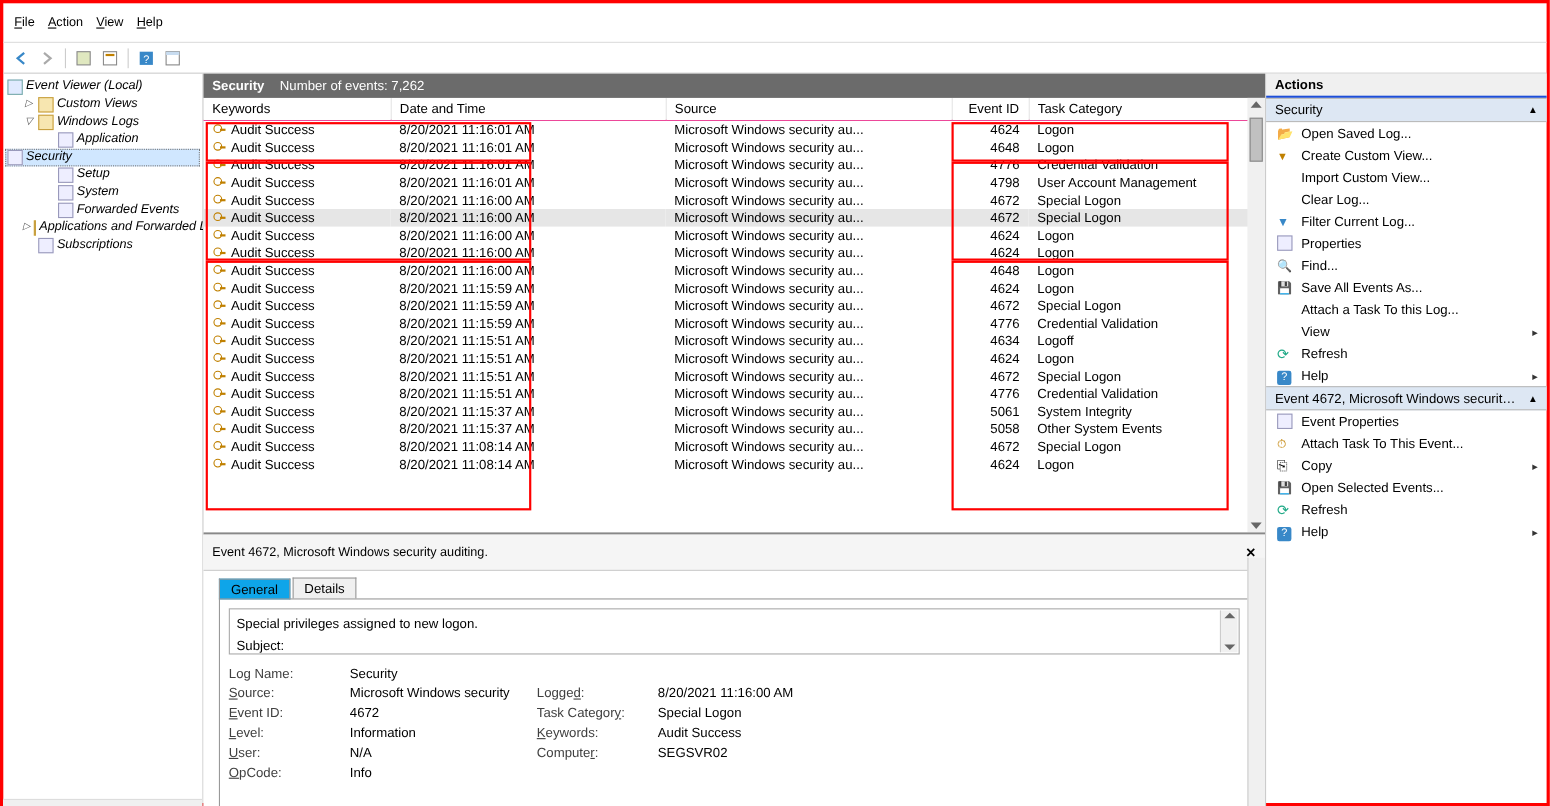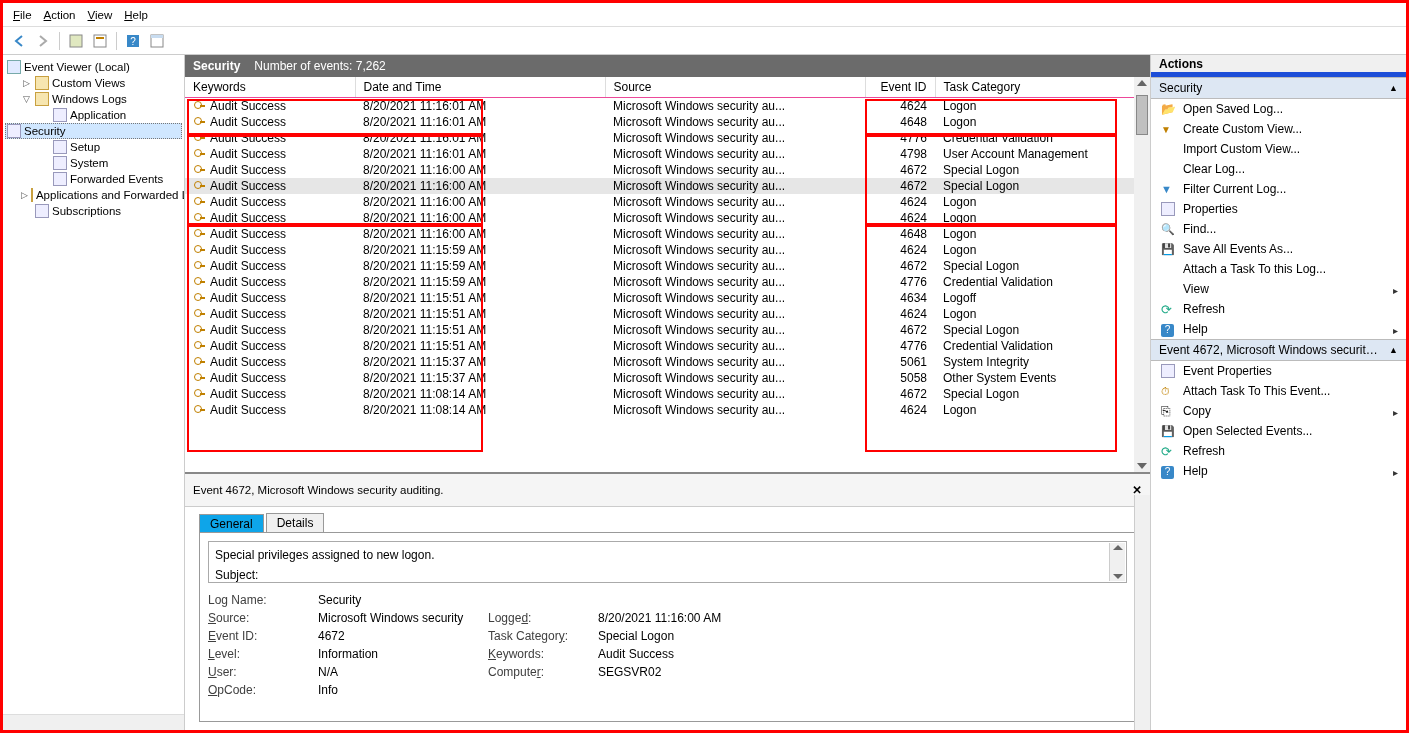--- a/index.html
+++ b/index.html
@@ -1,36 +1,36 @@
 <!DOCTYPE html>
 <html><head>
 <meta charset="utf-8">
 <style>
 * { box-sizing: border-box; margin: 0; padding: 0; }
 body { font-family: 'Segoe UI', Tahoma, sans-serif; font-size: 11.5px; color: #000; background: #fff; overflow: hidden; }
 .outer { border: 3px solid red; width: 1409px; height: 733px; position: relative; }
 
 
-.menubar { height: 24px; display: flex; align-items: center; padding-left: 10px; gap: 12px; border-bottom: 1px solid #ddd; }
+.menubar { height: 36px; display: flex; align-items: center; padding-left: 10px; gap: 12px; border-bottom: 1px solid #ddd; }
 .menubar span { cursor: default; }
 .menubar span u { text-decoration: underline; }
 
 
 .toolbar { height: 28px; border-bottom: 1px solid #ccc; display: flex; align-items: center; padding-left: 6px; gap: 4px; }
 .toolbar .tbtn { width: 20px; height: 20px; display: flex; align-items: center; justify-content: center; border: 1px solid transparent; }
 .toolbar .sep { width: 1px; height: 18px; background: #ccc; margin: 0 2px; }
 
 
 .main { display: flex; height: calc(100% - 52px); }
 
 
 .tree-pane { width: 182px; border-right: 1px solid #ccc; overflow: auto; position: relative; }
 .tree-pane .tree-scroll-h { position: absolute; bottom: 0; left: 0; right: 0; height: 16px; background: #f0f0f0; border-top: 1px solid #ddd; }
 .tree { padding: 4px 2px 20px 2px; }
-.tree-item { display: flex; align-items: center; padding: 1px 2px; white-space: nowrap; gap: 3px; }
+.tree-item { display: flex; align-items: flex-start; padding: 1px 2px; white-space: nowrap; gap: 3px; font-style: italic; }
 .tree-item.sel { background: #d0e7ff; border: 1px dotted #777; padding: 0 1px; }
 .twisty { width: 11px; height: 11px; display: inline-block; text-align: center; font-size: 9px; color: #555; }
 .tree-icon { width: 14px; height: 14px; display: inline-block; }
 .ind1 { padding-left: 16px; }
 .ind3 { padding-left: 48px; }
 .i-ev { background: #e0eaff; border: 1px solid #7aa; }
 .i-fld { background: #f7e6b0; border: 1px solid #c8a040; }
 .i-log { background: #eef; border: 1px solid #99b; }
 
 
@@ -67,21 +67,21 @@
 .desc-scroll::before, .desc-scroll::after { content: ""; position: absolute; left: 3px; width: 0; height: 0; border-left: 5px solid transparent; border-right: 5px solid transparent; }
 .desc-scroll::before { top: 2px; border-bottom: 5px solid #666; }
 .desc-scroll::after { bottom: 2px; border-top: 5px solid #666; }
 .fields { display: grid; grid-template-columns: 100px 160px 100px 200px; column-gap: 10px; row-gap: 4px; margin-top: 10px; font-size: 12px; }
 .fields .lab { color: #404040; }
 .fields .lab u { text-decoration: underline; }
 .detail-right-scroll { position: absolute; right: 0; top: 21px; bottom: 0; width: 16px; background: #f0f0f0; border-left: 1px solid #ccc; }
 
 
 .actions-pane { width: 255px; display: flex; flex-direction: column; }
-.actions-hdr { height: 22px; background: #f0f0f0; border-bottom: 5px solid #1d4ed8; display: flex; align-items: center; padding-left: 8px; font-weight: 600; font-size: 12px; }
+.actions-hdr { height: 22px; background: #f0f0f0; border-bottom: 2px solid #1d4ed8; display: flex; align-items: center; padding-left: 8px; font-weight: 600; font-size: 12px; }
 .act-sect { background: #dde7f3; padding: 3px 8px; border-top: 1px solid #bbb; border-bottom: 1px solid #bbb; display: flex; justify-content: space-between; align-items: center; font-size: 12px; }
 .act-sect .collapse { font-size: 9px; }
 .act-list { display: flex; flex-direction: column; }
 .act-item { display: flex; align-items: flex-end; gap: 8px; padding: 3px 10px; font-size: 12px; position: relative; }
 .act-item.has-sub::after { content: "▸"; position: absolute; right: 8px; font-size: 10px; color: #333; }
 .act-ico { width: 14px; height: 14px; display: inline-block; }
 .ai-open::before { content: "📂"; font-size: 12px; }
 .ai-createcv::before { content: "▼"; font-size: 10px; color: #c08000; }
 .ai-filter::before { content: "▼"; font-size: 11px; color: #3888c8; }
 .ai-props { background: #eef; border: 1px solid #99b; }

